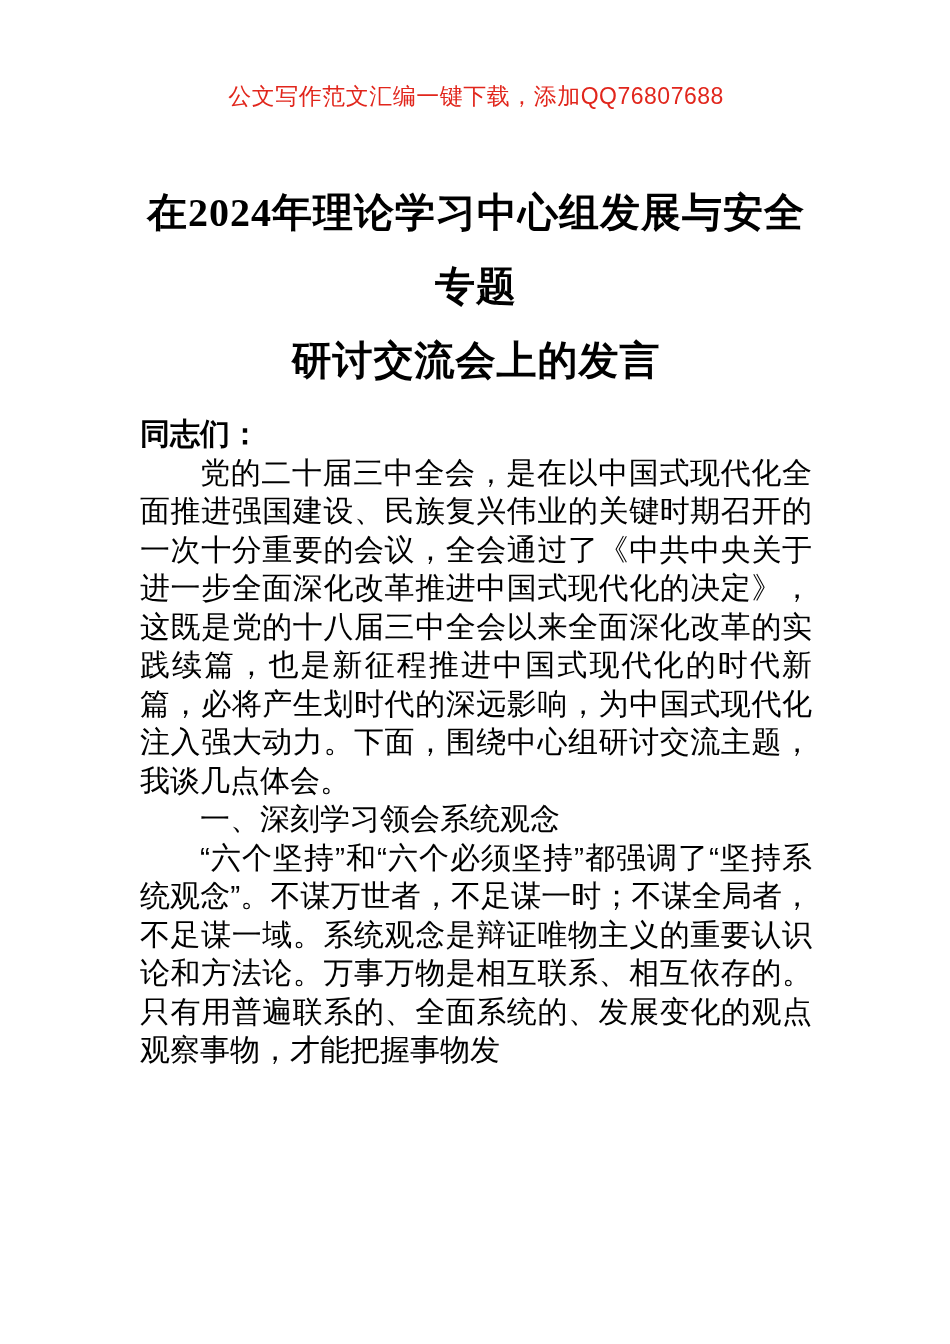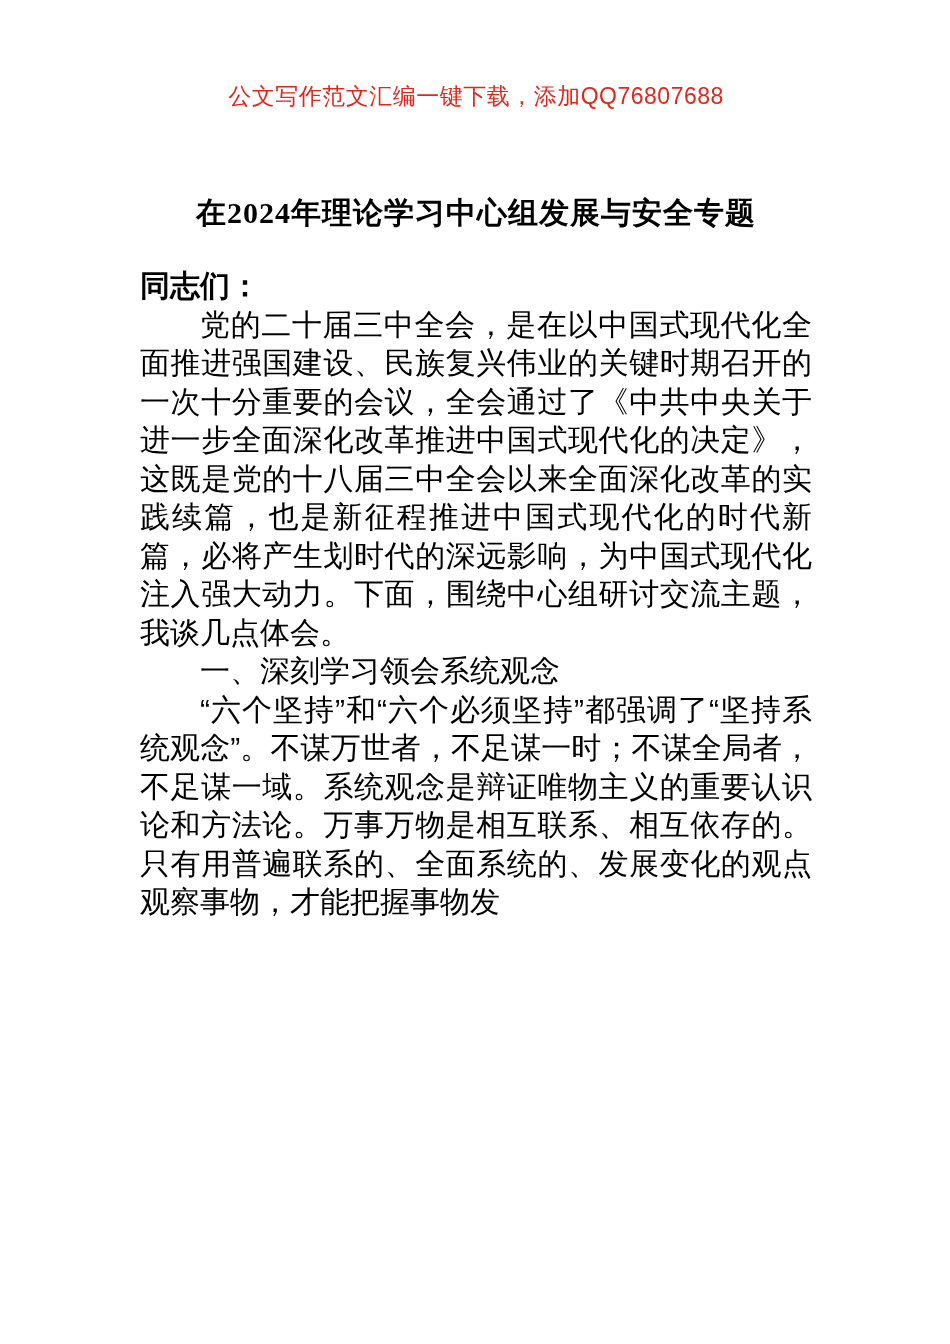--- a/index.html
+++ b/index.html
@@ -26,21 +26,21 @@
     color: #e1261c;
     font-weight: 400;
     letter-spacing: 0.5px;
     white-space: nowrap;
   }
   .doc-title {
     margin: 66px 0 0 0;
     text-align: center;
     font-family: "Liberation Serif", "DejaVu Serif", serif;
     font-weight: 700;
-    font-size: 30px;
+    font-size: 40px;
     line-height: 74px;
     color: #000000;
     letter-spacing: 1px;
   }
   .doc-title .title-line {
     display: block;
   }
   .doc-body {
     margin-top: 17px;
     font-size: 30px;
@@ -66,20 +66,21 @@
 </style>
 </head>
 <body>
 
 <div class="page">
 
   <div class="notice">公文写作范文汇编一键下载，添加QQ76807688</div>
 
   <h1 class="doc-title">
     <span class="title-line">在2024年理论学习中心组发展与安全专题</span>
+    <span class="title-line">研讨交流会上的发言</span>
   </h1>
 
   <div class="doc-body">
     <p class="salutation">同志们：</p>
     <p class="para">党的二十届三中全会，是在以中国式现代化全面推进强国建设、民族复兴伟业的关键时期召开的一次十分重要的会议，全会通过了《中共中央关于进一步全面深化改革推进中国式现代化的决定》，这既是党的十八届三中全会以来全面深化改革的实践续篇，也是新征程推进中国式现代化的时代新篇，必将产生划时代的深远影响，为中国式现代化注入强大动力。下面，围绕中心组研讨交流主题，我谈几点体会。</p>
     <p class="heading">一、深刻学习领会系统观念</p>
     <p class="para">“六个坚持”和“六个必须坚持”都强调了“坚持系统观念”。不谋万世者，不足谋一时；不谋全局者，不足谋一域。系统观念是辩证唯物主义的重要认识论和方法论。万事万物是相互联系、相互依存的。只有用普遍联系的、全面系统的、发展变化的观点观察事物，才能把握事物发</p>
   </div>
 
 </div>

